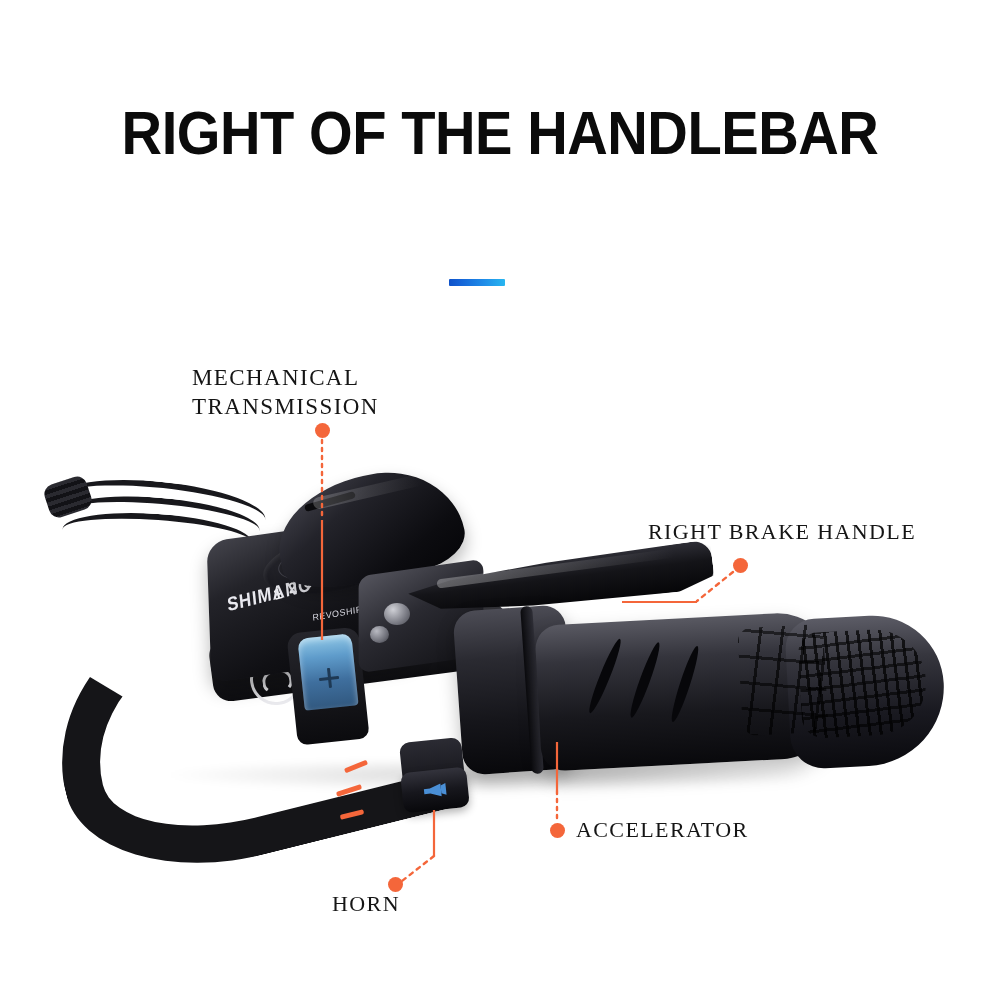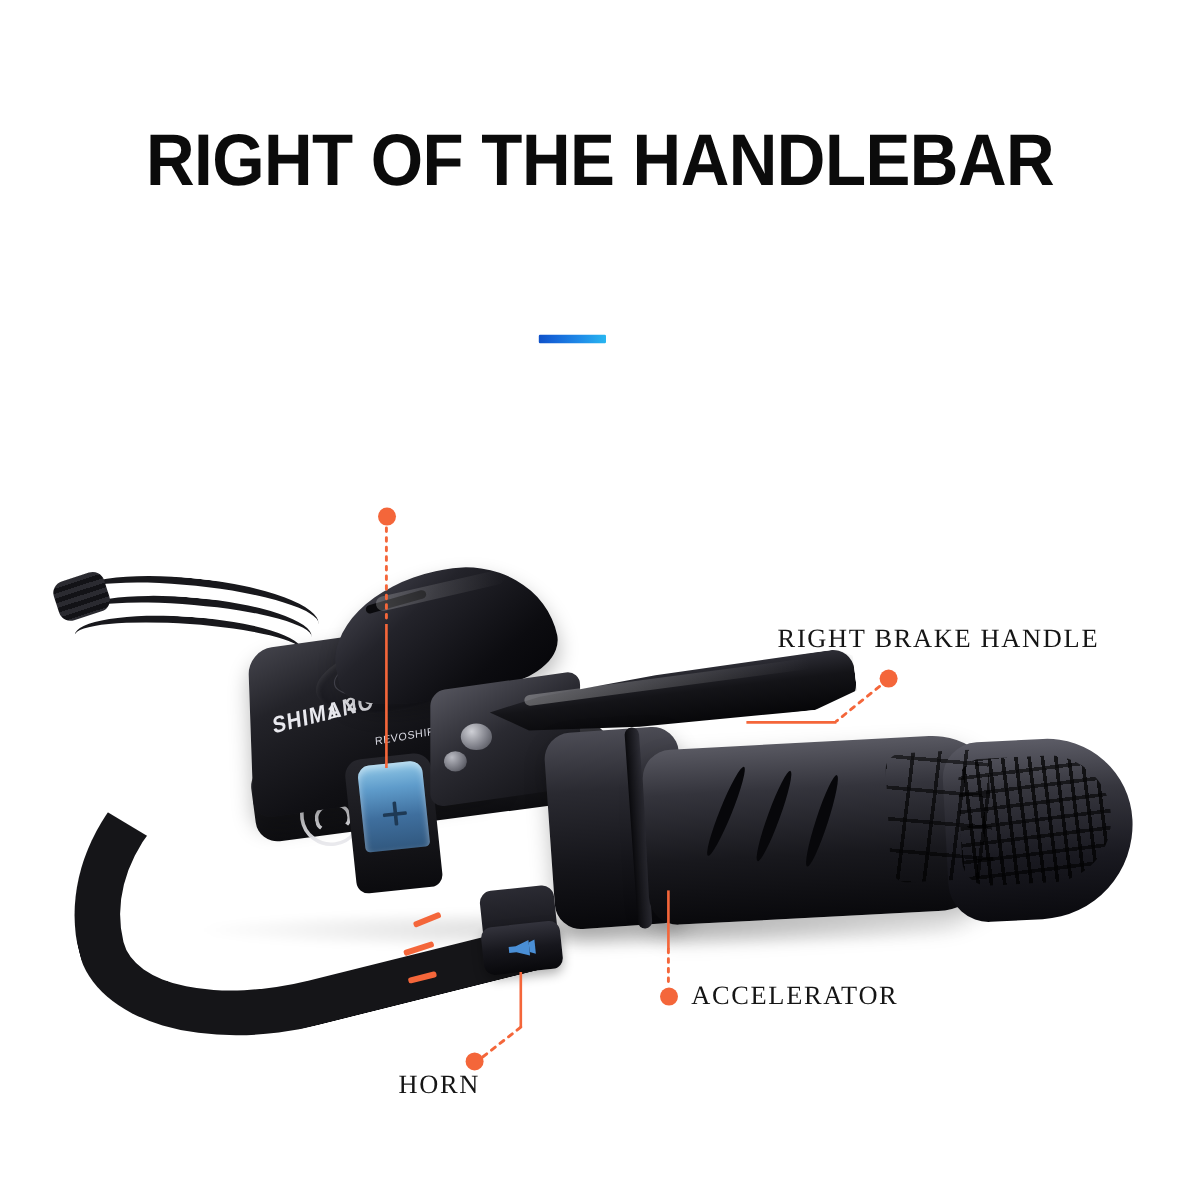--- a/index.html
+++ b/index.html
@@ -353,17 +353,21 @@
 
     <line x1="434" y1="810" x2="434" y2="856" stroke="#f4663a" stroke-width="2.2"></line>
     <line x1="434" y1="856" x2="402" y2="881" stroke="#f4663a" stroke-width="2.4" stroke-dasharray="4,5" stroke-linecap="round"></line>
   </svg>
 
   <div class="dot" style="left:315px;top:423px;width:15px;height:15px;"></div>
   <div class="dot" style="left:733px;top:558px;width:15px;height:15px;"></div>
   <div class="dot" style="left:550px;top:823px;width:15px;height:15px;"></div>
   <div class="dot" style="left:388px;top:877px;width:15px;height:15px;"></div>
 
+  <div class="label lbl-mech">
+    <div>MECHANICAL</div>
+    <div>TRANSMISSION</div>
+  </div>
   <div class="label lbl-accel">ACCELERATOR</div>
   <div class="label lbl-brake">RIGHT BRAKE HANDLE</div>
   <div class="label lbl-horn">HORN</div>
 
 </div>
 
 </body></html>

